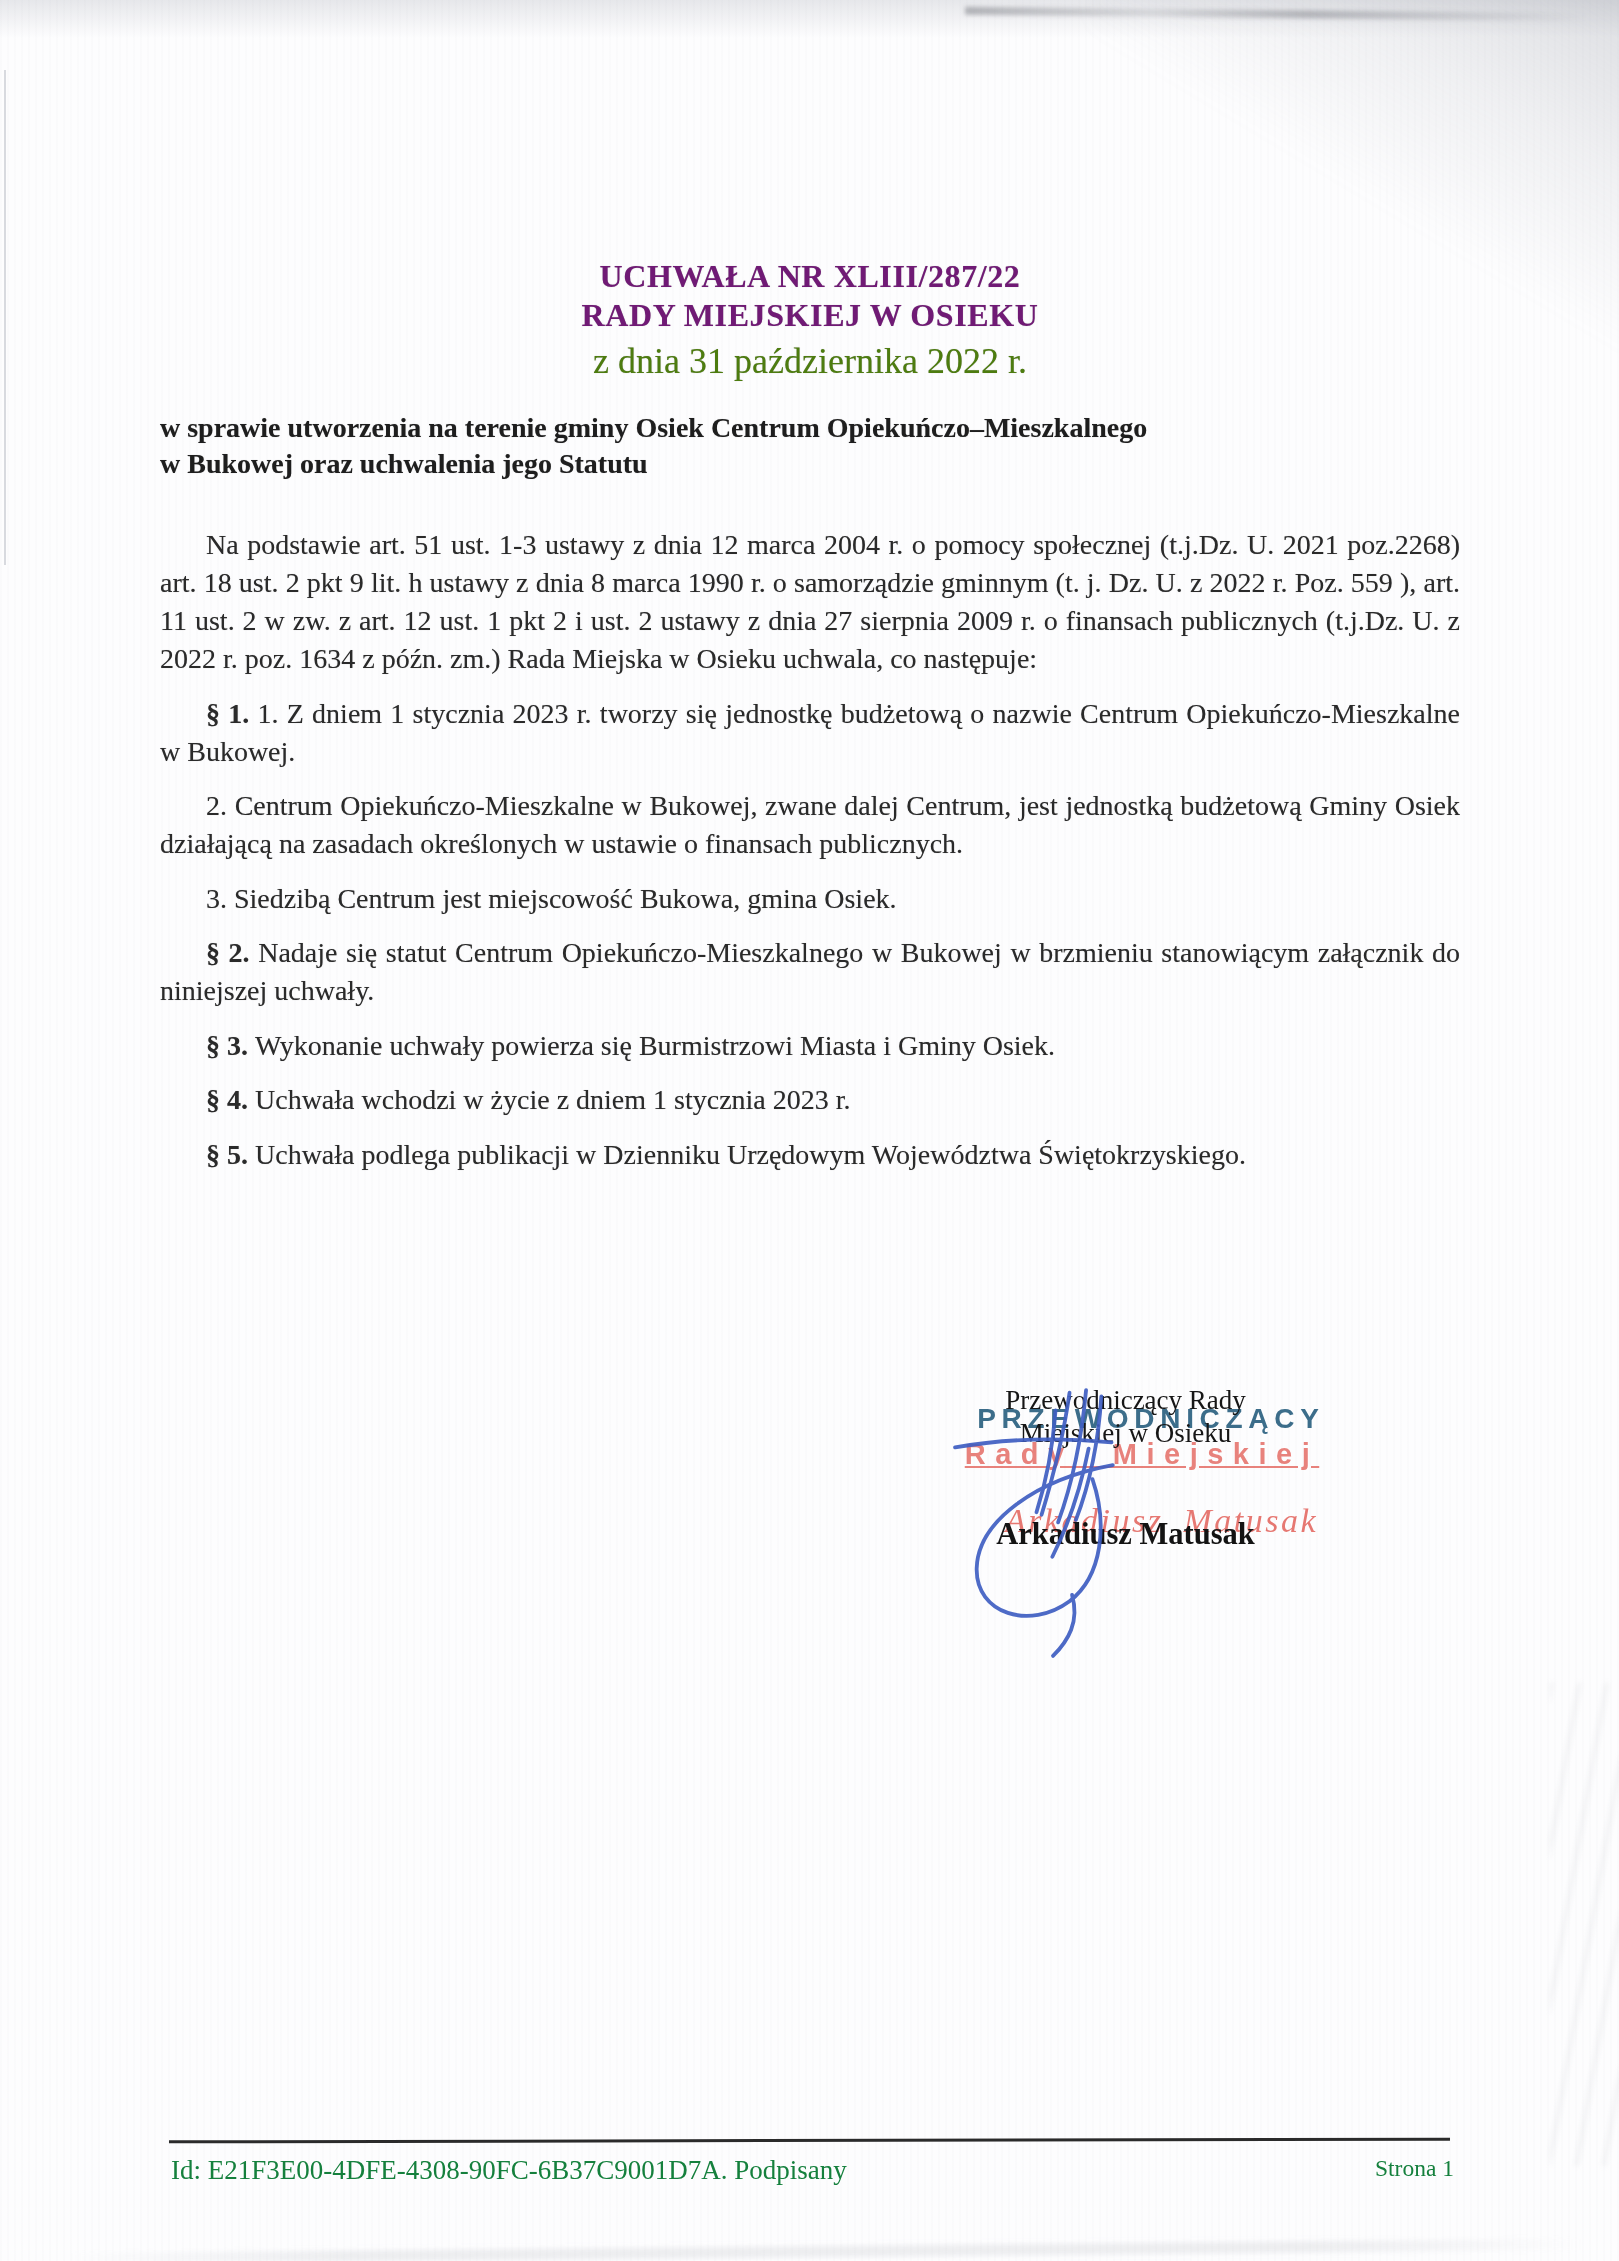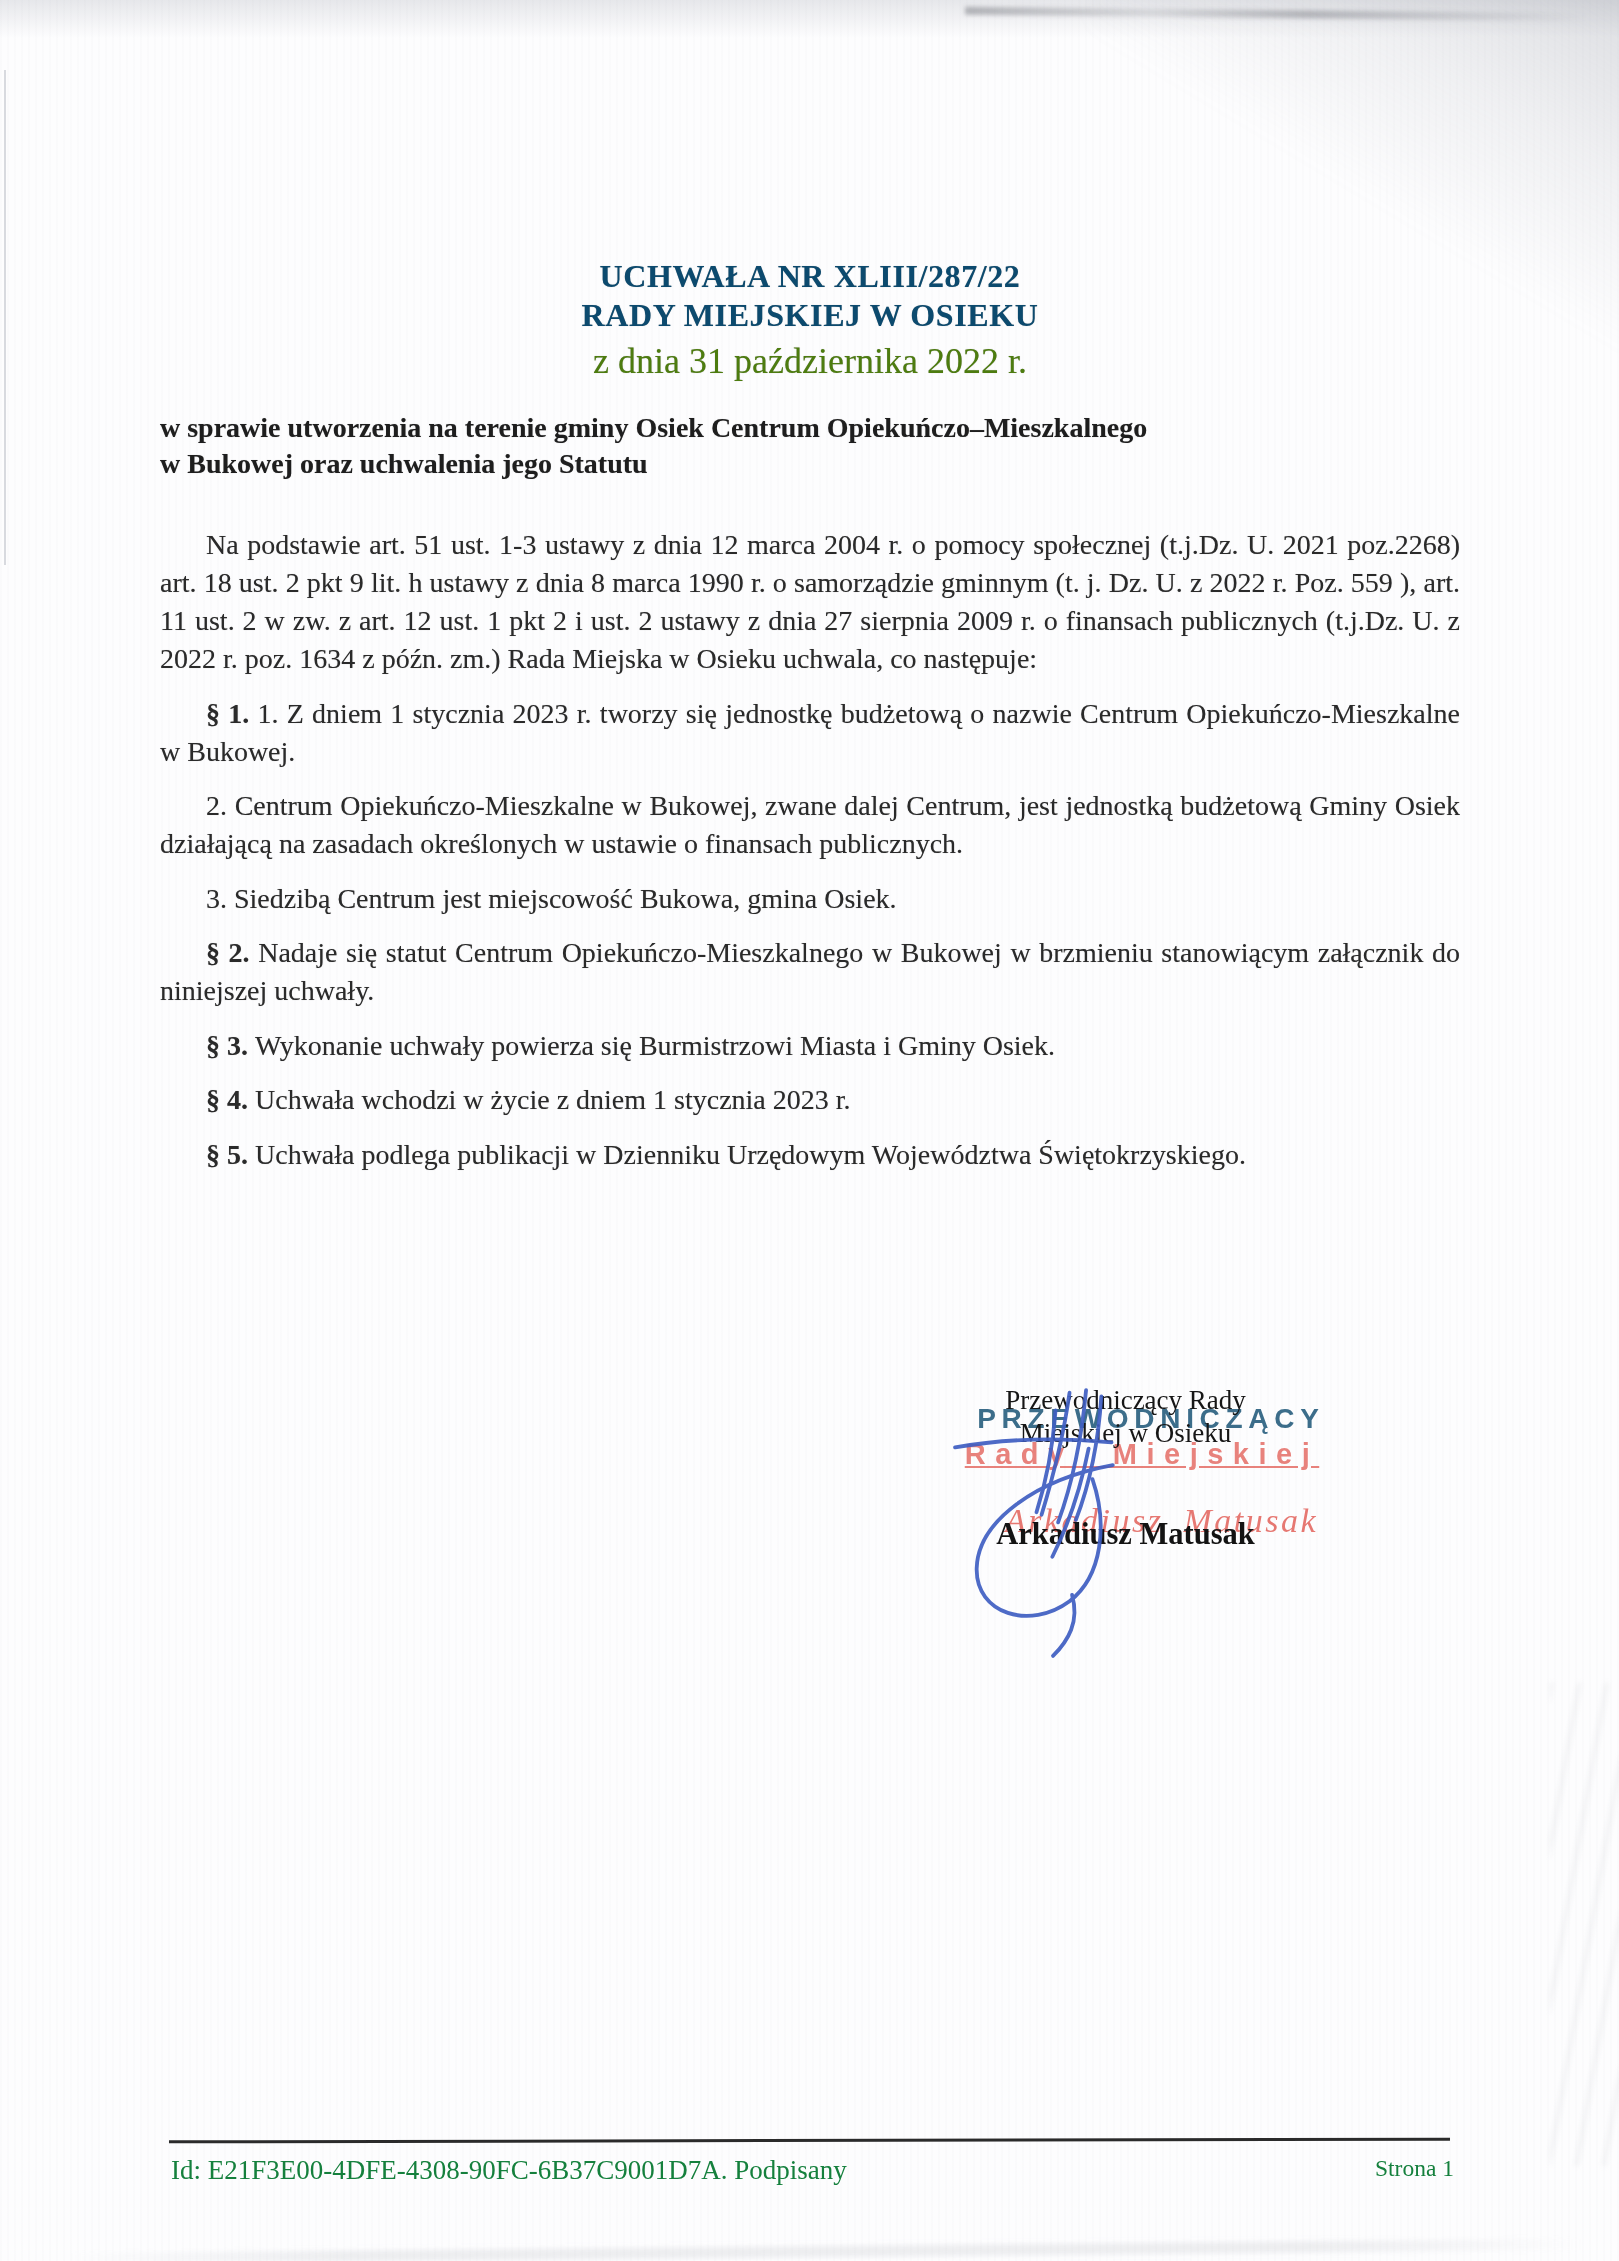--- a/index.html
+++ b/index.html
@@ -28,21 +28,21 @@
   .art-bottom-band { bottom:3.8px; left:70px; width:1512px; height:11.4px;
     background:linear-gradient(90deg, rgba(200,202,208,0), rgba(200,202,208,.30) 18%, rgba(200,202,208,.30) 82%, rgba(200,202,208,0));
     transform:rotate(-.55deg); filter:blur(2.5px); }
   .art-texture { inset:0;
     background:repeating-linear-gradient(90deg, rgba(110,115,128,.018) 0 2.5px, rgba(0,0,0,0) 2.5px 7px); }
 
   
   .content { position:absolute; left:160px; top:0; width:1300px; height:100%;
     text-shadow:0 0 0.8px rgba(35,35,35,.35); }
   .title { position:absolute; top:236px; width:100%; text-align:center;
-    font-weight:bold; font-size:32px; line-height:39px; color:#0c4a6e; letter-spacing:0.6px; }
+    font-weight:bold; font-size:32px; line-height:39px; color:#701a75; letter-spacing:0.6px; }
   .title span { display:block; }
   .dateline { position:absolute; top:340px; width:100%; text-align:center;
     font-size:36px; color:#4d7c0f; }
   .subject { position:absolute; top:410px; width:100%; text-align:left;
     font-weight:bold; font-size:28px; line-height:36px; color:#1e1e1e; }
   .subject span { display:block; }
 
   .body { position:absolute; top:526px; width:100%; }
   .body p { margin:0 0 16.5px; font-size:28px; line-height:38px;
     text-align:justify; text-indent:46px; color:#2a2a2a; }

